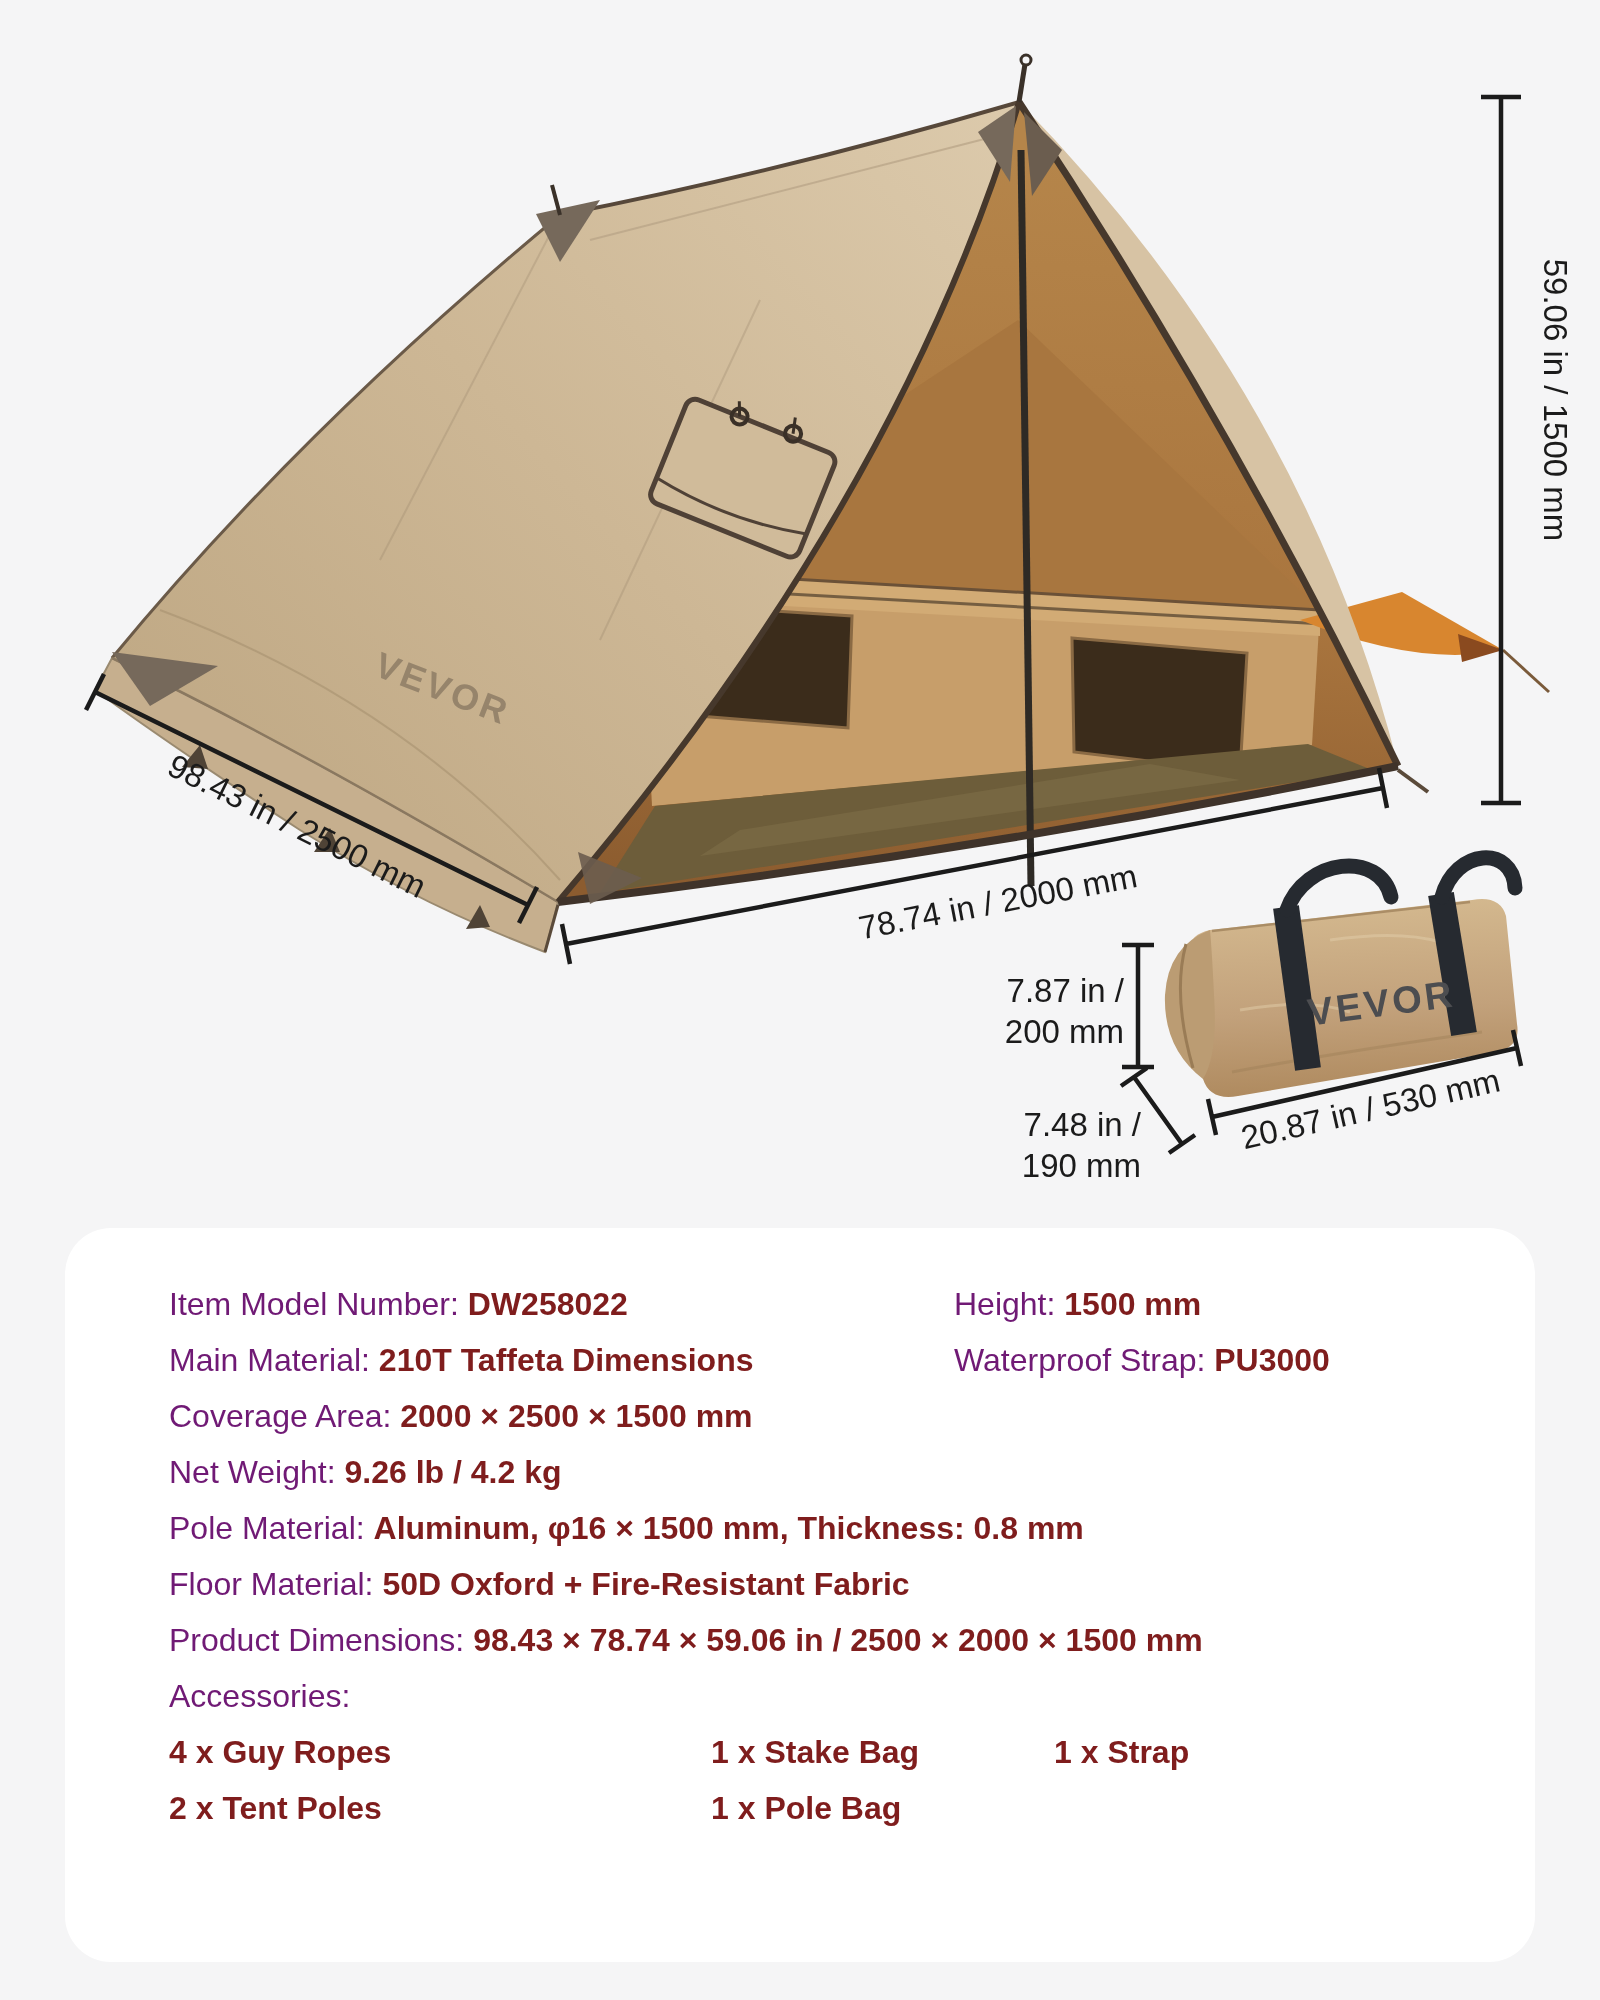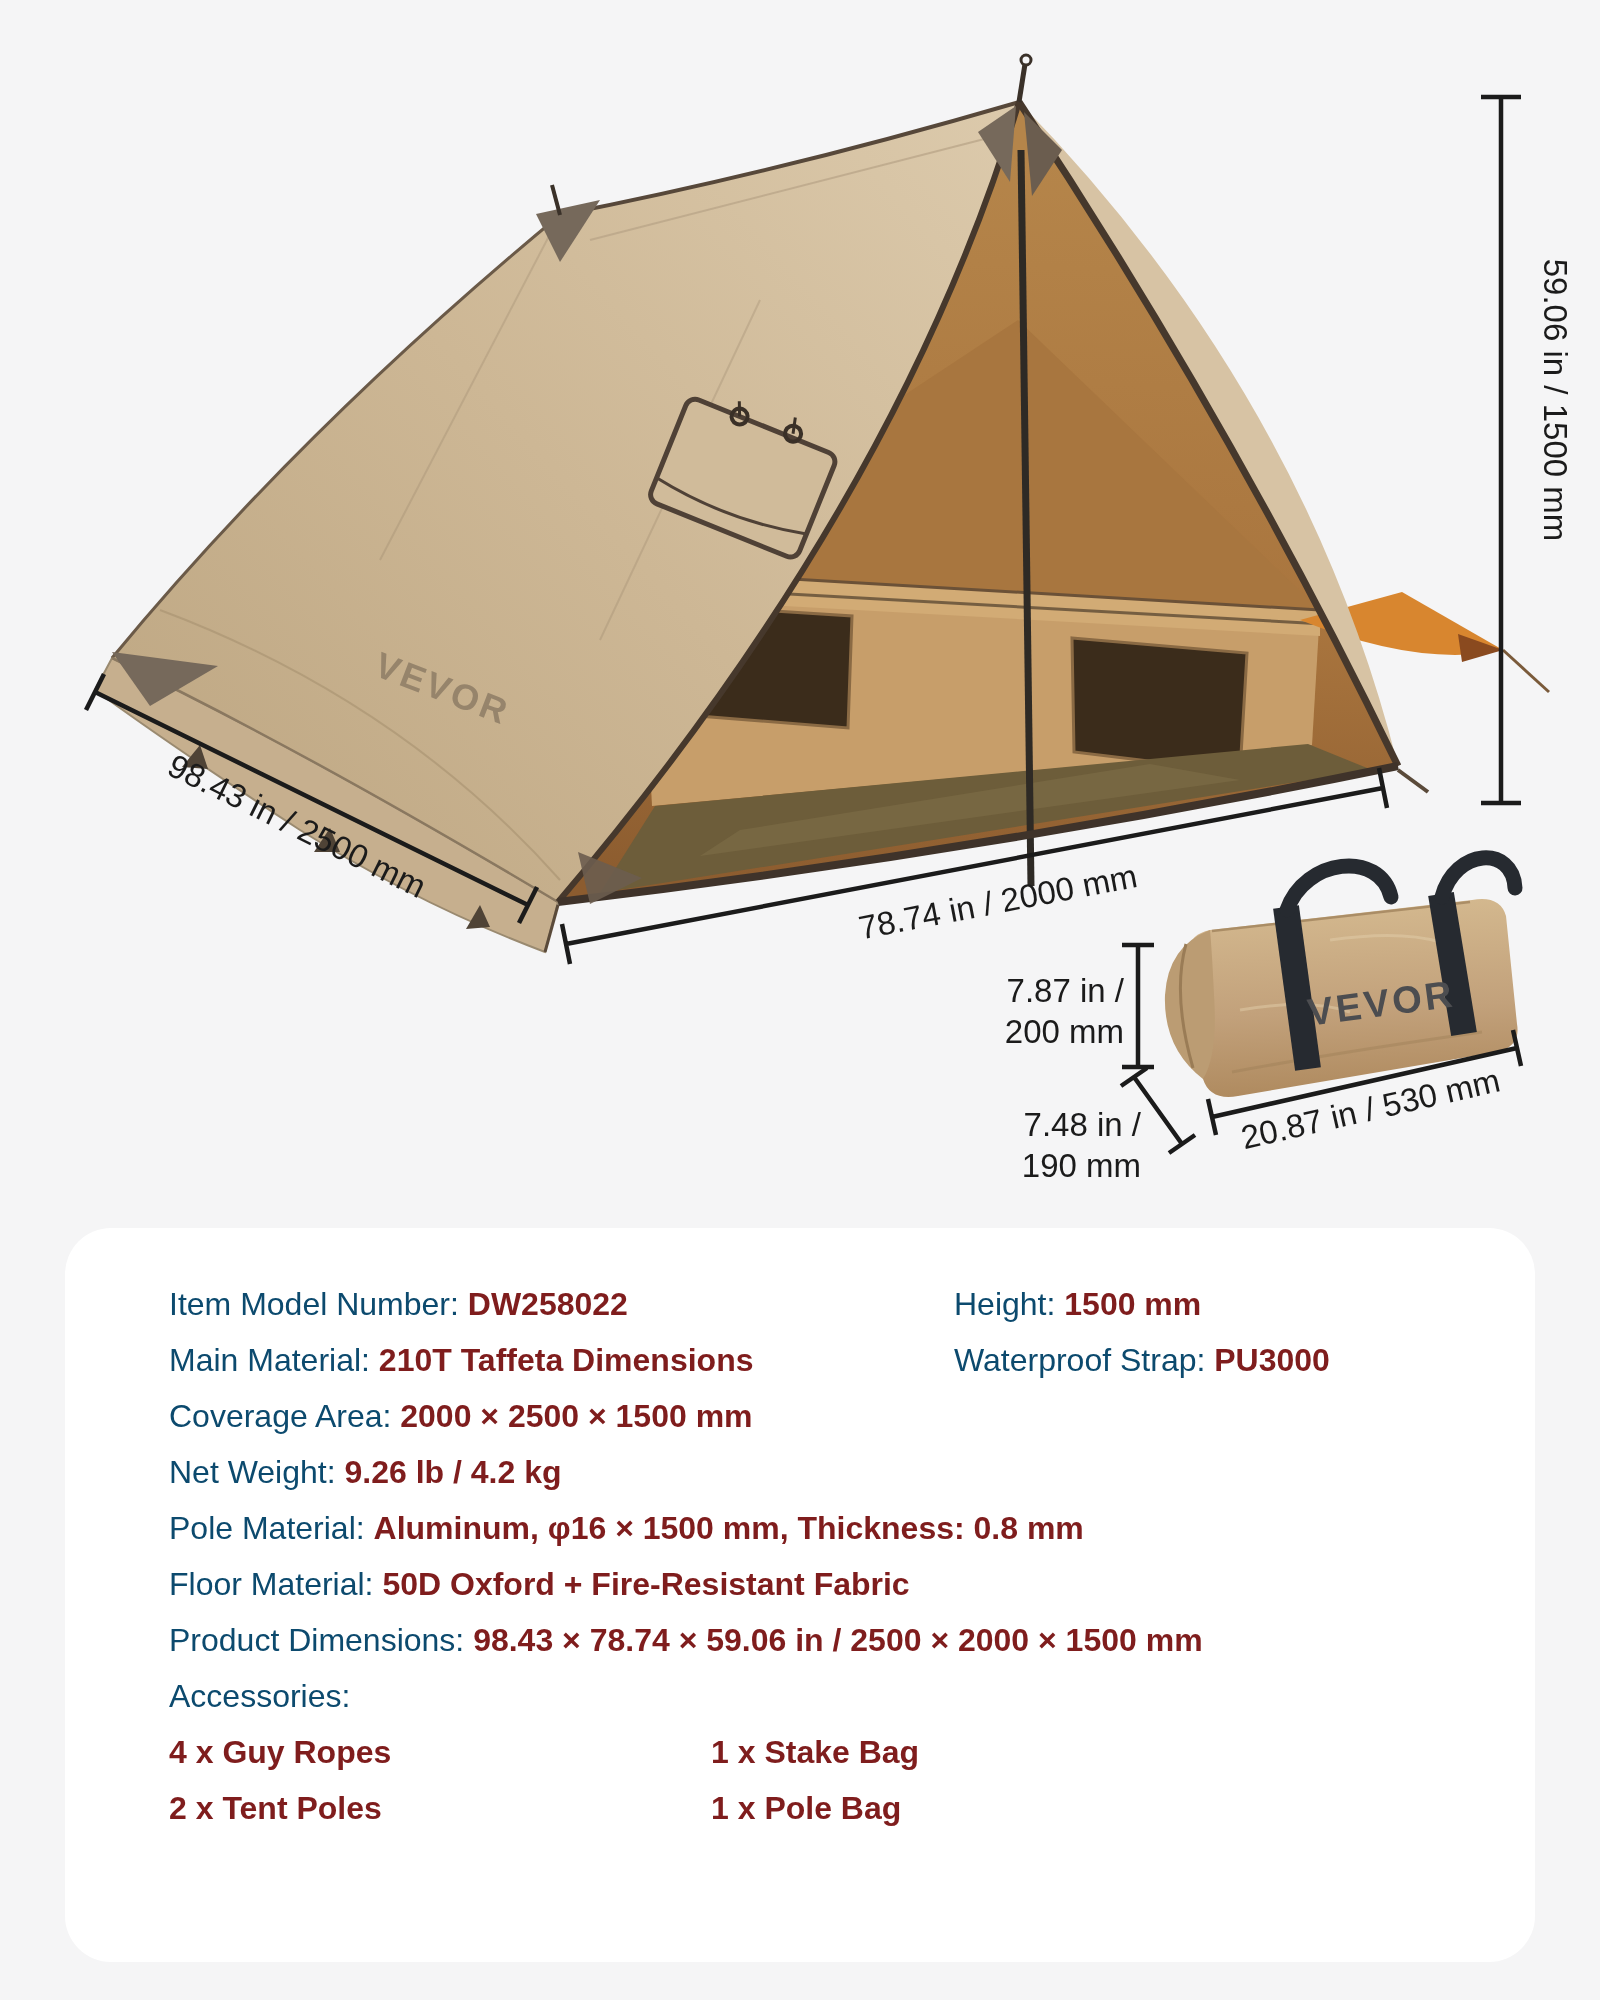--- a/index.html
+++ b/index.html
@@ -13,21 +13,21 @@
   .dim-label { font-size:33px; fill:#1b1b1b; }
   .spec-panel {
     position:absolute; left:65px; top:1228px; width:1470px; height:734px;
     background:#ffffff; border-radius:46px;
   }
   .spec-content {
     position:absolute; left:104px; top:48px; right:36px;
     font-size:32px; line-height:56px; color:#3f4043;
   }
   .row2 { display:grid; grid-template-columns:785px 1fr; }
-  .lbl { color:#0c4a6e; font-weight:400; }
+  .lbl { color:#701a75; font-weight:400; }
   .val { color:#7f1d1d; font-weight:700; }
   .acc-grid { display:grid; grid-template-columns:542px 343px 1fr; }
 </style>
 </head>
 <body>
 
 <svg class="illustration" width="1600" height="1230" viewBox="0 0 1600 1230">
   <defs>
     <linearGradient id="leftRoof" x1="1020" y1="100" x2="220" y2="820" gradientUnits="userSpaceOnUse">
       <stop offset="0" stop-color="#dccaac"></stop>
@@ -205,20 +205,21 @@
       <span class="val">98.43 × 78.74 × 59.06 in / 2500 × 2000 × 1500 mm</span>
     </div>
 
     <div>
       <span class="lbl">Accessories:</span>
     </div>
 
     <div class="acc-grid">
       <span class="val">4 x Guy Ropes</span>
       <span class="val">1 x Stake Bag</span>
+      <span class="val">1 x Strap</span>
     </div>
     <div class="acc-grid">
       <span class="val">2 x Tent Poles</span>
       <span class="val">1 x Pole Bag</span>
       <span class="val"></span>
     </div>
 
   </div>
 </div>
 

